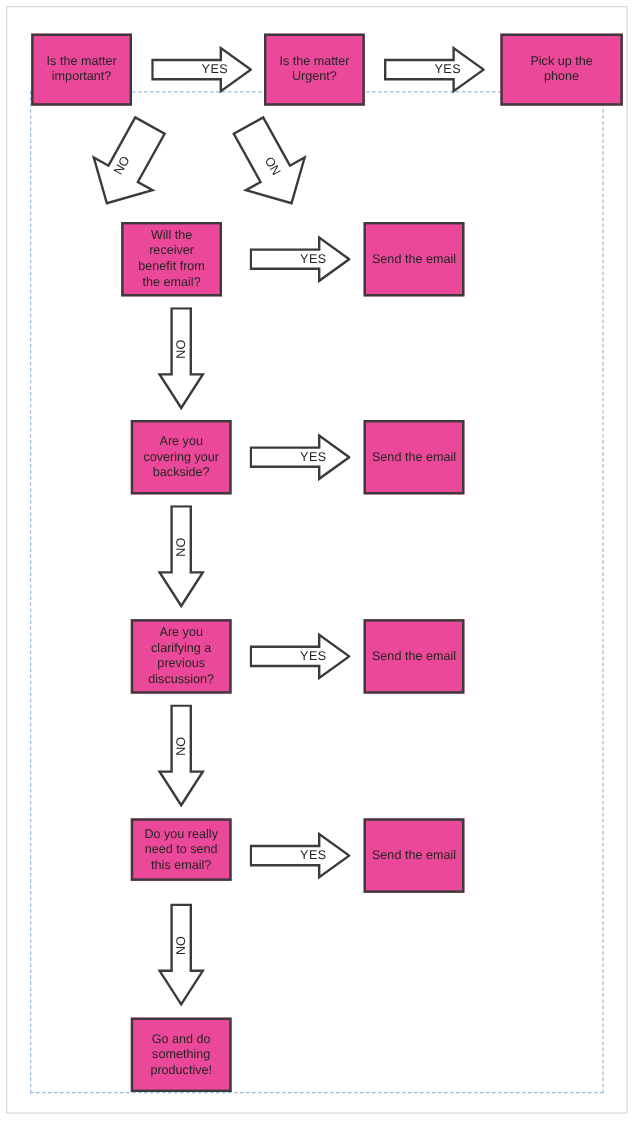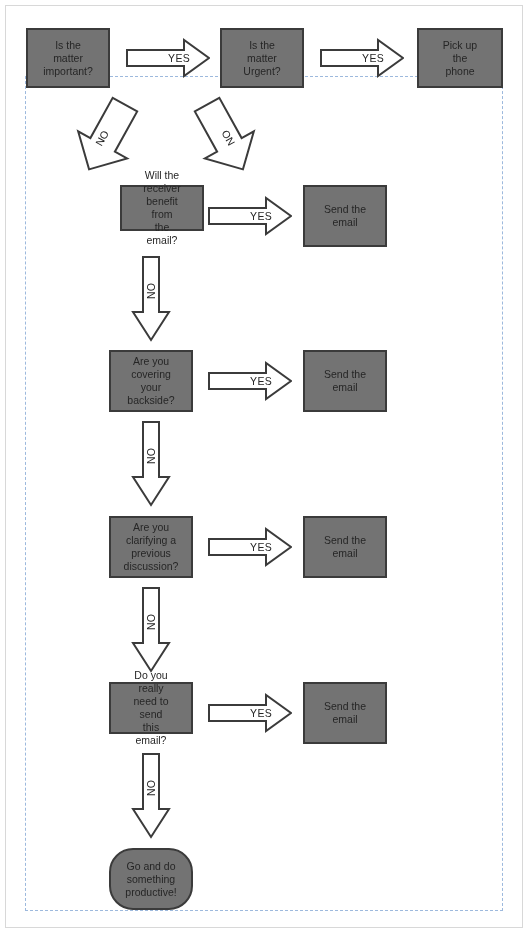--- a/index.html
+++ b/index.html
@@ -36,29 +36,29 @@
     height: 835px;
     border: 1px dashed #9db9dd;
     box-sizing: border-box;
     pointer-events: none;
   }
   
   .node {
     position: absolute;
     box-sizing: border-box;
     border: 2px solid #3b3b3b;
-    background: #737373;
+    background: #ec4899;
     display: flex;
     align-items: center;
     justify-content: center;
     text-align: center;
     color: #262626;
     font-size: 10.5px;
     line-height: 13px;
-    padding: 2px 16px;
+    padding: 2px 0;
   }
   .node .node-label {
     display: block;
     white-space: pre-line;
   }
   
   .arrow-h {
     position: absolute;
     display: flex;
     align-items: center;
@@ -127,21 +127,21 @@
 Urgent?</span>
   </div>
 
   <div class="arrow-h" style="left:320px; top:38px; width:84px; height:40px;">
     <svg width="84" height="40" viewBox="0 0 84 40" aria-hidden="true">
       <polygon points="1,12 58,12 58,2 83,20 58,38 58,28 1,28" fill="#ffffff" stroke="#3b3b3b" stroke-width="2" stroke-linejoin="miter"></polygon>
     </svg>
     <span class="arrow-text">YES</span>
   </div>
 
-  <div class="node" style="left:417px; top:28px; width:86px; height:60px;justify-content:flex-end;">
+  <div class="node" style="left:417px; top:28px; width:102px; height:60px;">
     <span class="node-label">Pick up the
 phone</span>
   </div>
 
   <div class="arrow-d" style="left:62px; top:96px; width:90px; height:82px;">
     <svg width="90" height="82" viewBox="0 0 90 82" aria-hidden="true">
       <g transform="rotate(29 45 41)">
         <polygon points="31,4 59,4 59,50 73,50 45,78 17,50 31,50" fill="#ffffff" stroke="#3b3b3b" stroke-width="2" stroke-linejoin="miter"></polygon>
       </g>
     </svg>
@@ -150,21 +150,21 @@
 
   <div class="arrow-d" style="left:180px; top:96px; width:90px; height:82px;">
     <svg width="90" height="82" viewBox="0 0 90 82" aria-hidden="true">
       <g transform="rotate(-29 45 41)">
         <polygon points="31,4 59,4 59,50 73,50 45,78 17,50 31,50" fill="#ffffff" stroke="#3b3b3b" stroke-width="2" stroke-linejoin="miter"></polygon>
       </g>
     </svg>
     <span class="arrow-text" style="left:40px; top:36px; transform:rotate(-119deg);">NO</span>
   </div>
 
-  <div class="node" style="left:120px; top:185px; width:84px; height:46px;">
+  <div class="node" style="left:101px; top:185px; width:84px; height:62px;">
     <span class="node-label">Will the
 receiver
 benefit from
 the email?</span>
   </div>
 
   <div class="arrow-h" style="left:208px; top:196px; width:84px; height:40px;">
     <svg width="84" height="40" viewBox="0 0 84 40" aria-hidden="true">
       <polygon points="1,12 58,12 58,2 83,20 58,38 58,28 1,28" fill="#ffffff" stroke="#3b3b3b" stroke-width="2" stroke-linejoin="miter"></polygon>
     </svg>
@@ -248,19 +248,19 @@
     <span class="node-label">Send the email</span>
   </div>
 
   <div class="arrow-v" style="left:131px; top:753px; width:40px; height:86px;">
     <svg width="40" height="86" viewBox="0 0 40 86" aria-hidden="true">
       <polygon points="12,1 28,1 28,56 38,56 20,84 2,56 12,56" fill="#ffffff" stroke="#3b3b3b" stroke-width="2" stroke-linejoin="miter"></polygon>
     </svg>
     <span class="arrow-text">NO</span>
   </div>
 
-  <div class="node" style="left:109px; top:848px; width:84px; height:62px;border-radius:24px;">
+  <div class="node" style="left:109px; top:848px; width:84px; height:62px;">
     <span class="node-label">Go and do
 something
 productive!</span>
   </div>
 
 </div>
 
 </body></html>

